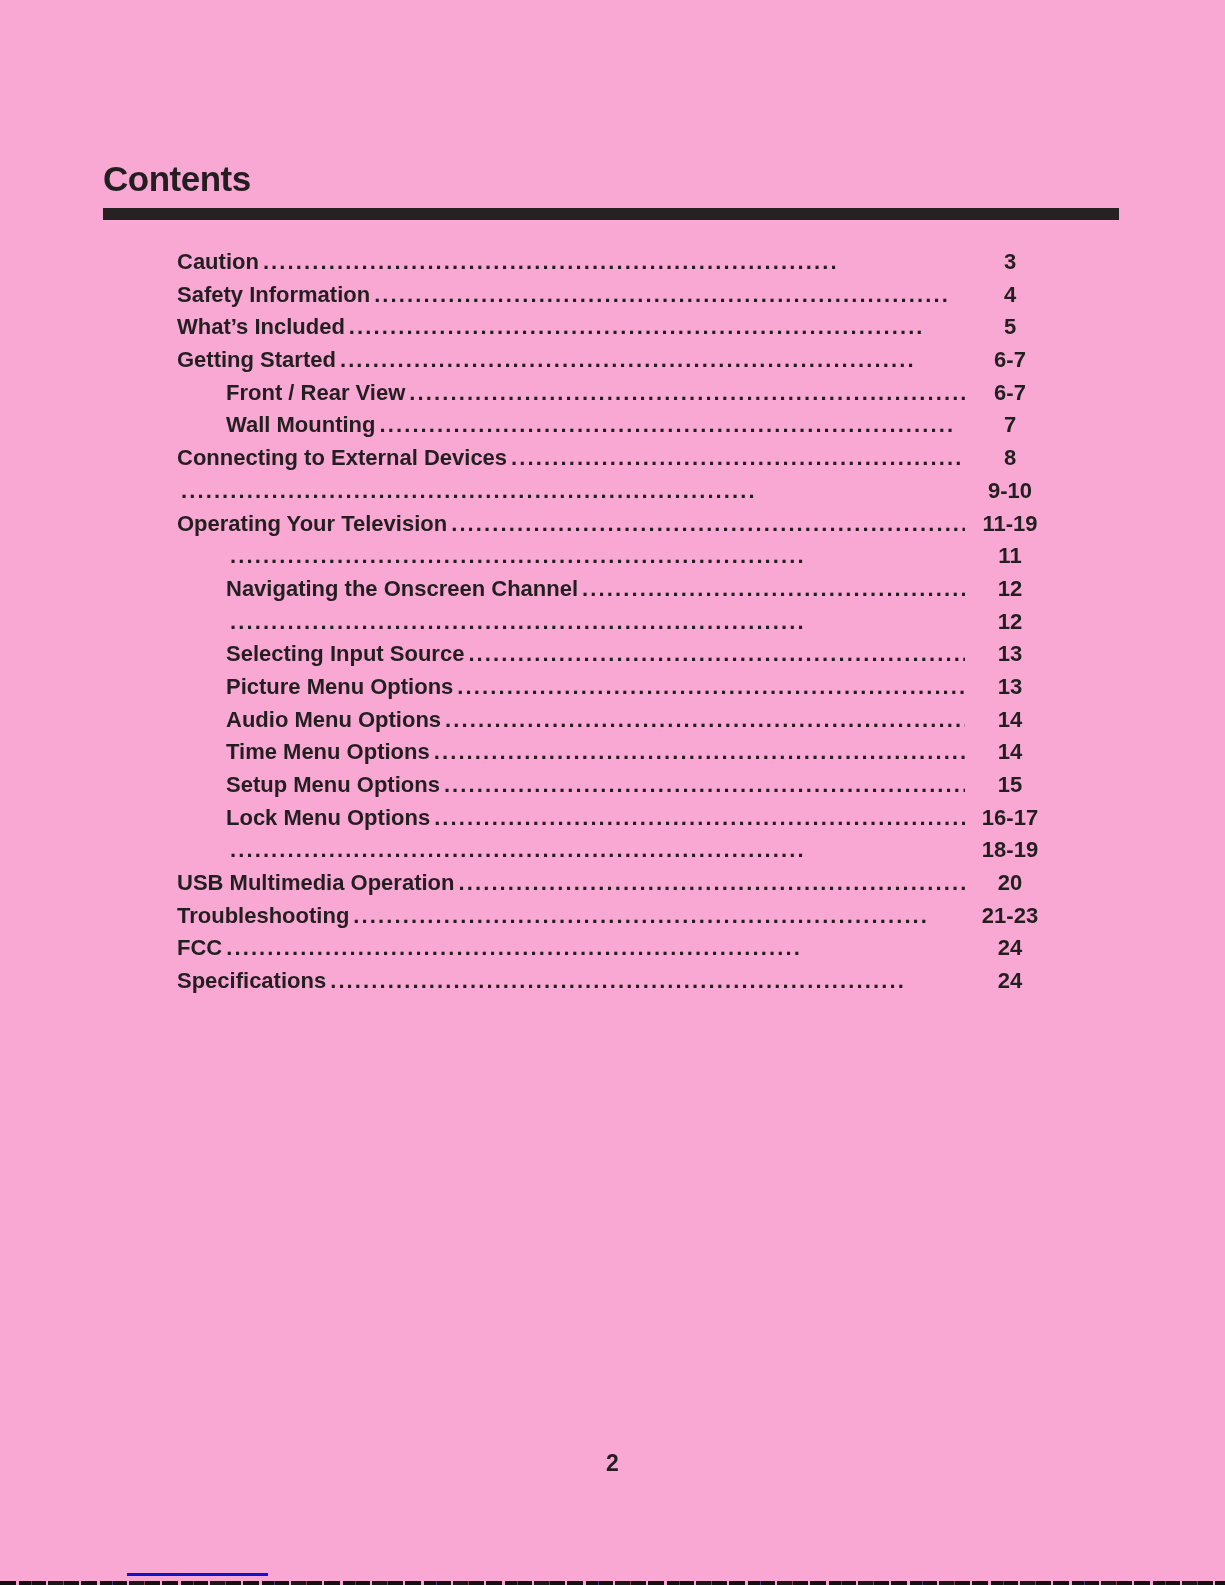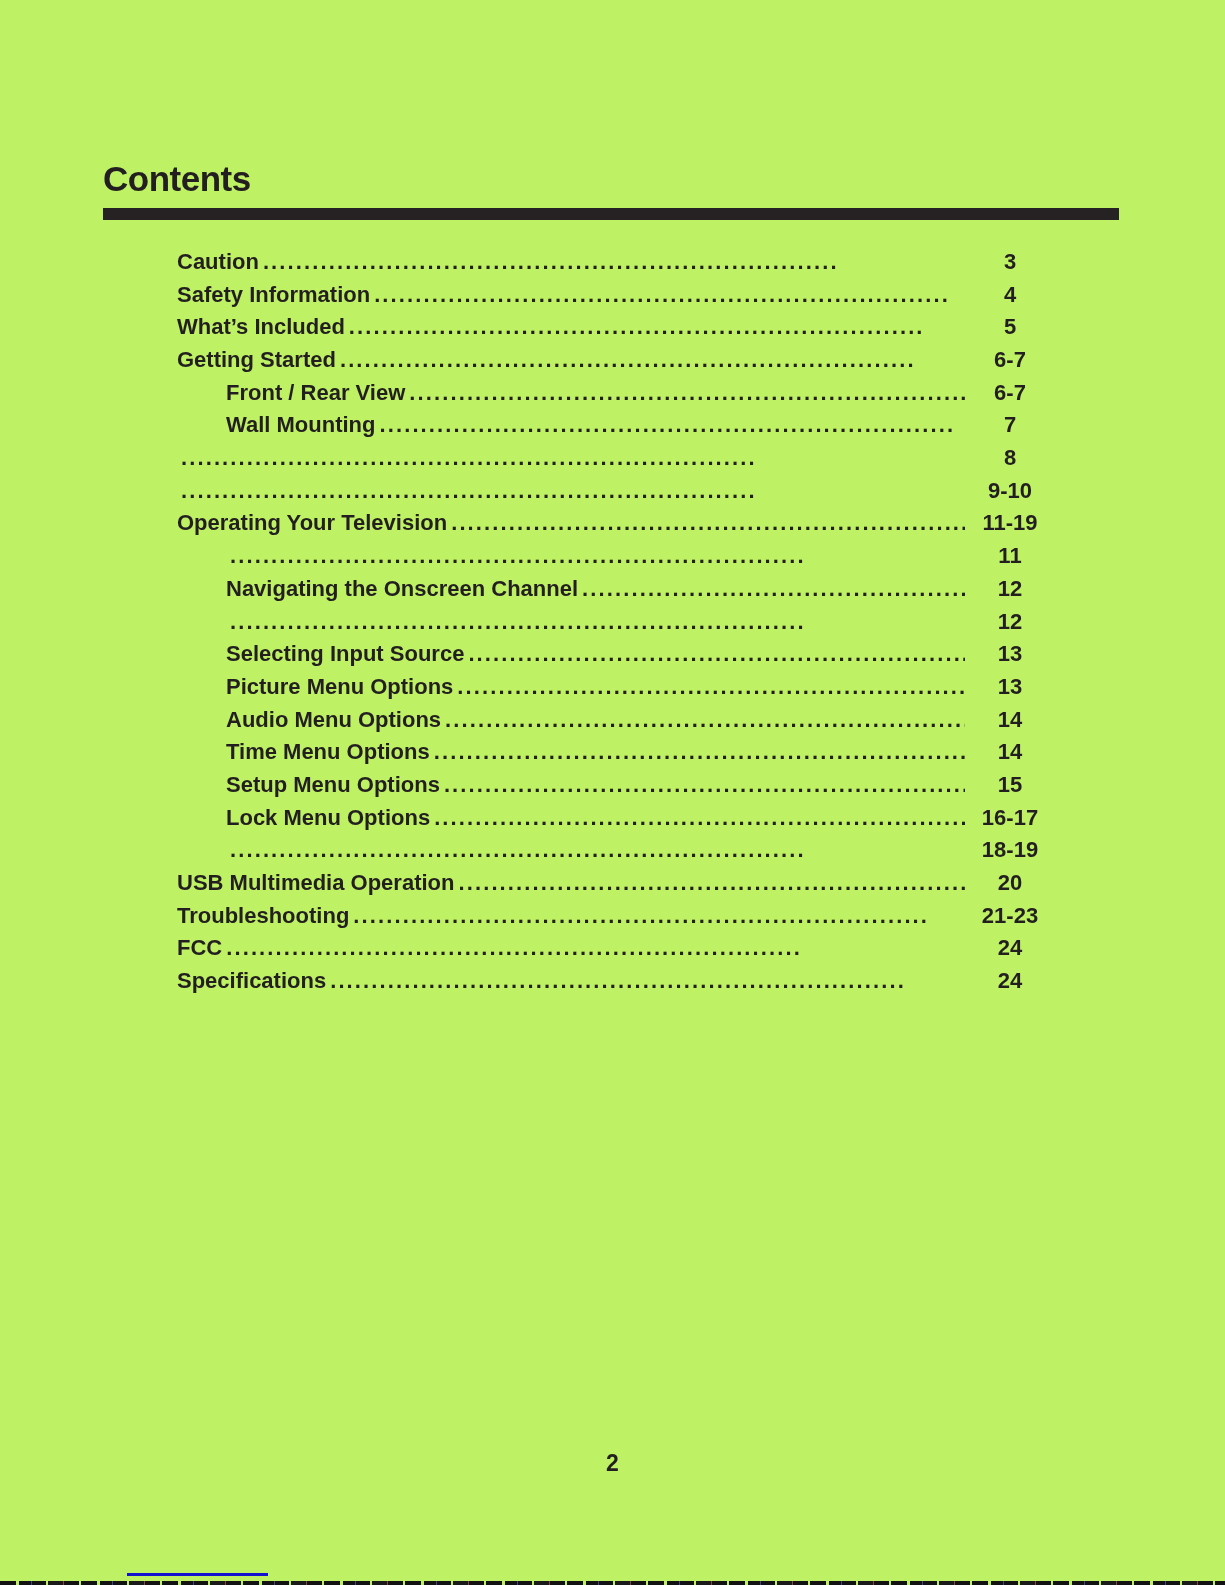--- a/index.html
+++ b/index.html
@@ -4,21 +4,21 @@
 <style>
   html, body {
     margin: 0;
     padding: 0;
     background: #ffffff;
   }
   .page {
     position: relative;
     width: 1225px;
     height: 1585px;
-    background: #bef264;
+    background: #f9a8d4;
     overflow: hidden;
     font-family: "Liberation Sans", sans-serif;
     color: #231f20;
   }
   .title {
     position: absolute;
     left: 103px;
     top: 160px;
     margin: 0;
     font-size: 35px;
@@ -36,21 +36,21 @@
     background: #262223;
   }
   .toc {
     position: absolute;
     left: 177px;
     top: 246px;
     width: 871px;
   }
   .toc-row {
     display: flex;
-    align-items: flex-end;
+    align-items: center;
     height: 32.7px;
     line-height: 32.7px;
     font-size: 22px;
     font-weight: 700;
     white-space: nowrap;
   }
   .toc-row.lvl1 {
     padding-left: 49px;
   }
   .toc-label {
@@ -140,20 +140,21 @@
         <span class="toc-label">Front / Rear View</span>
         <span class="toc-leader" aria-hidden="true">. . . . . . . . . . . . . . . . . . . . . . . . . . . . . . . . . . . . . . . . . . . . . . . . . . . . . . . . . . . . . . . . . . . . . . </span>
         <span class="toc-page">6-7</span>
       </div>
       <div class="toc-row lvl1">
         <span class="toc-label">Wall Mounting</span>
         <span class="toc-leader" aria-hidden="true">. . . . . . . . . . . . . . . . . . . . . . . . . . . . . . . . . . . . . . . . . . . . . . . . . . . . . . . . . . . . . . . . . . . . . . </span>
         <span class="toc-page">7</span>
       </div>
       <div class="toc-row">
+        <span class="toc-label">Connecting to External Devices</span>
         <span class="toc-leader" aria-hidden="true">. . . . . . . . . . . . . . . . . . . . . . . . . . . . . . . . . . . . . . . . . . . . . . . . . . . . . . . . . . . . . . . . . . . . . . </span>
         <span class="toc-page">8</span>
       </div>
       <div class="toc-row">
         <span class="toc-leader" aria-hidden="true">. . . . . . . . . . . . . . . . . . . . . . . . . . . . . . . . . . . . . . . . . . . . . . . . . . . . . . . . . . . . . . . . . . . . . . </span>
         <span class="toc-page">9-10</span>
       </div>
       <div class="toc-row">
         <span class="toc-label">Operating Your Television</span>
         <span class="toc-leader" aria-hidden="true">. . . . . . . . . . . . . . . . . . . . . . . . . . . . . . . . . . . . . . . . . . . . . . . . . . . . . . . . . . . . . . . . . . . . . . </span>

